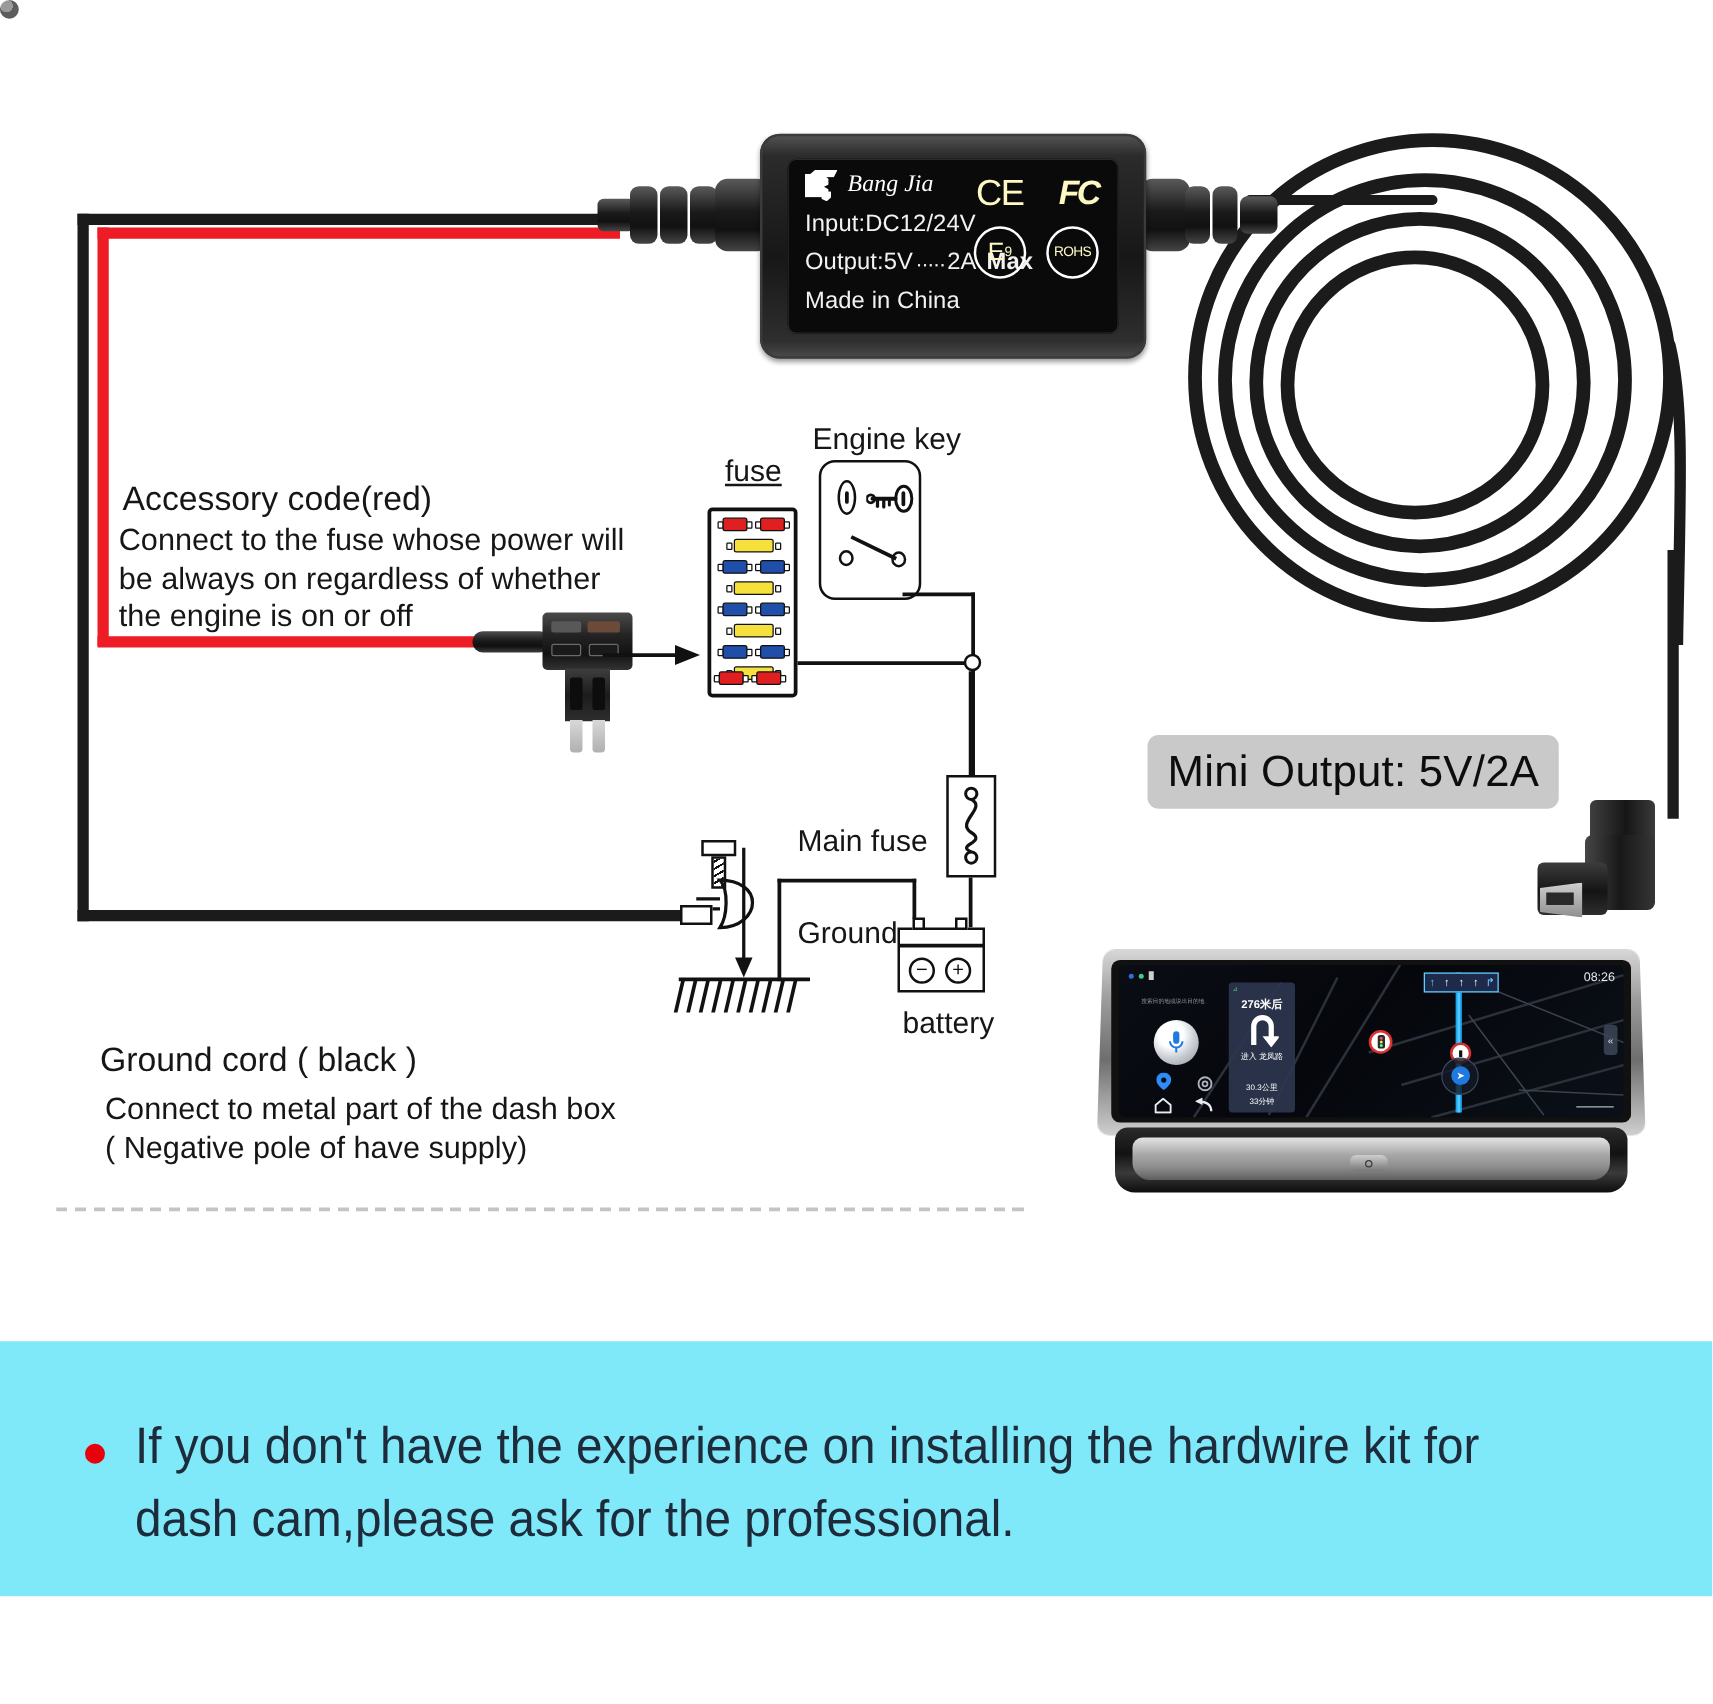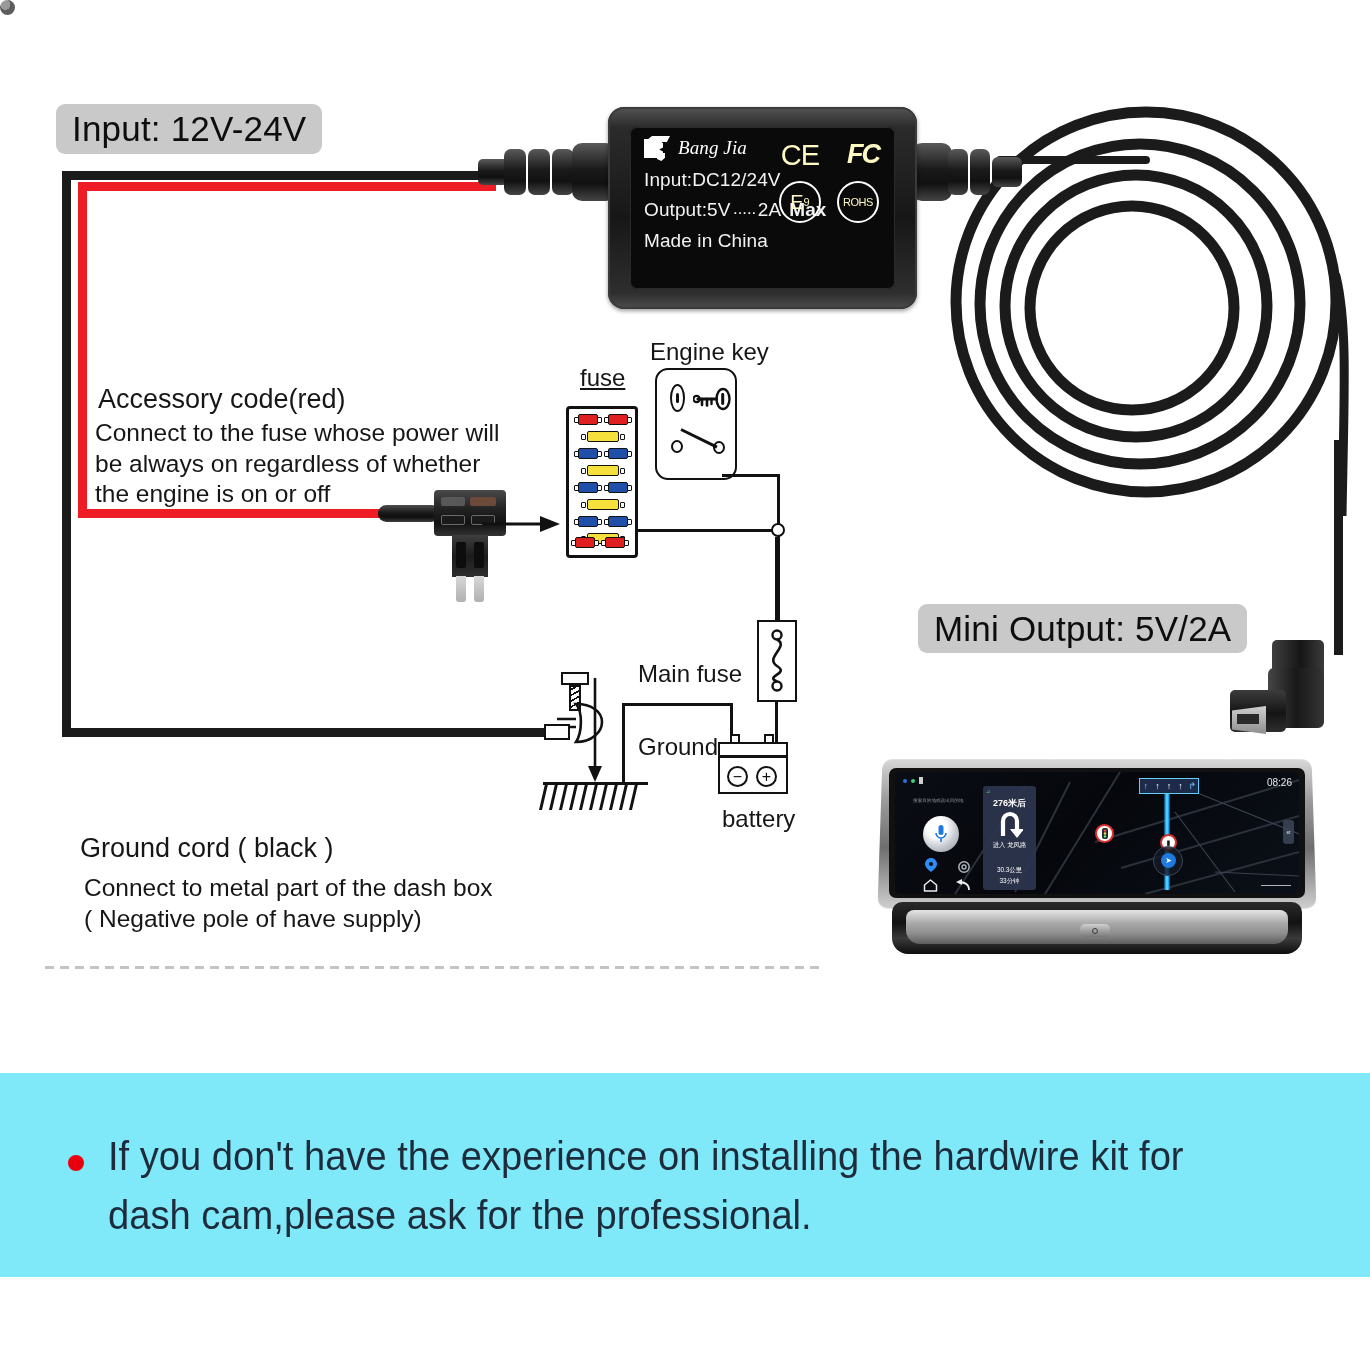--- a/index.html
+++ b/index.html
@@ -21,30 +21,30 @@
     border-radius: 9px;
     color: #0d0d0d;
     font-size: 35px;
     letter-spacing: .2px;
     display: flex; align-items: center;
     padding: 0 16px;
     white-space: nowrap;
     font-family: "Liberation Sans", sans-serif;
   }
   #pill-input { left: 56px; top: 104px; height: 50px; }
-  #pill-output { left: 918px; top: 604px; height: 49px; }
+  #pill-output { left: 918px; top: 588px; height: 59px; }
 
   
   .wire-black { position: absolute; background: #1b1b1b; }
   .wire-red   { position: absolute; background: #ee1c24; }
 
   
   #adapter {
     position: absolute; left: 608px; top: 107px;
-    width: 309px; height: 202px;
+    width: 309px; height: 180px;
     background: linear-gradient(180deg,#4a4a4a 0%,#2c2c2c 12%,#1d1d1d 55%,#3a3a3a 93%,#ararar 100%);
     background: linear-gradient(180deg,#555 0%,#2b2b2b 10%,#171717 55%,#2e2e2e 92%,#4d4d4d 100%);
     border-radius: 16px;
     box-shadow: inset 0 0 0 2px #3b3b3b, 0 2px 4px rgba(0,0,0,.4);
   }
   #adapter-face {
     position: absolute; left: 22px; top: 20px; right: 22px; bottom: 20px;
     background: #0a0a0a; border-radius: 7px;
     box-shadow: inset 0 0 0 1px #2a2a2a;
   }
@@ -442,21 +442,20 @@
       <div class="cert" id="ce">CE</div>
       <div class="cert" id="fc">FC</div>
       <div class="cert" id="e9">
         <span>E</span>
           <sub>9</sub>
       </div>
       <div class="cert" id="rohs">ROHS</div>
     </div>
   </div>
 
-  <div class="pill" id="pill-input">Input: 12V-24V</div>
   <div class="pill" id="pill-output">Mini Output: 5V/2A</div>
 
   <div class="txt" id="acc-title">Accessory code(red)</div>
   <div class="txt" id="acc-body">Connect to the fuse whose power will be always on regardless  of whether the engine is on or off</div>
 
   <div id="gnd-bullet"></div>
   <div class="txt" id="gnd-title">Ground cord ( black )</div>
   <div class="txt" id="gnd-body">
     <div>Connect to metal part of the dash box</div>
     <div>( Negative pole of have supply)</div>

